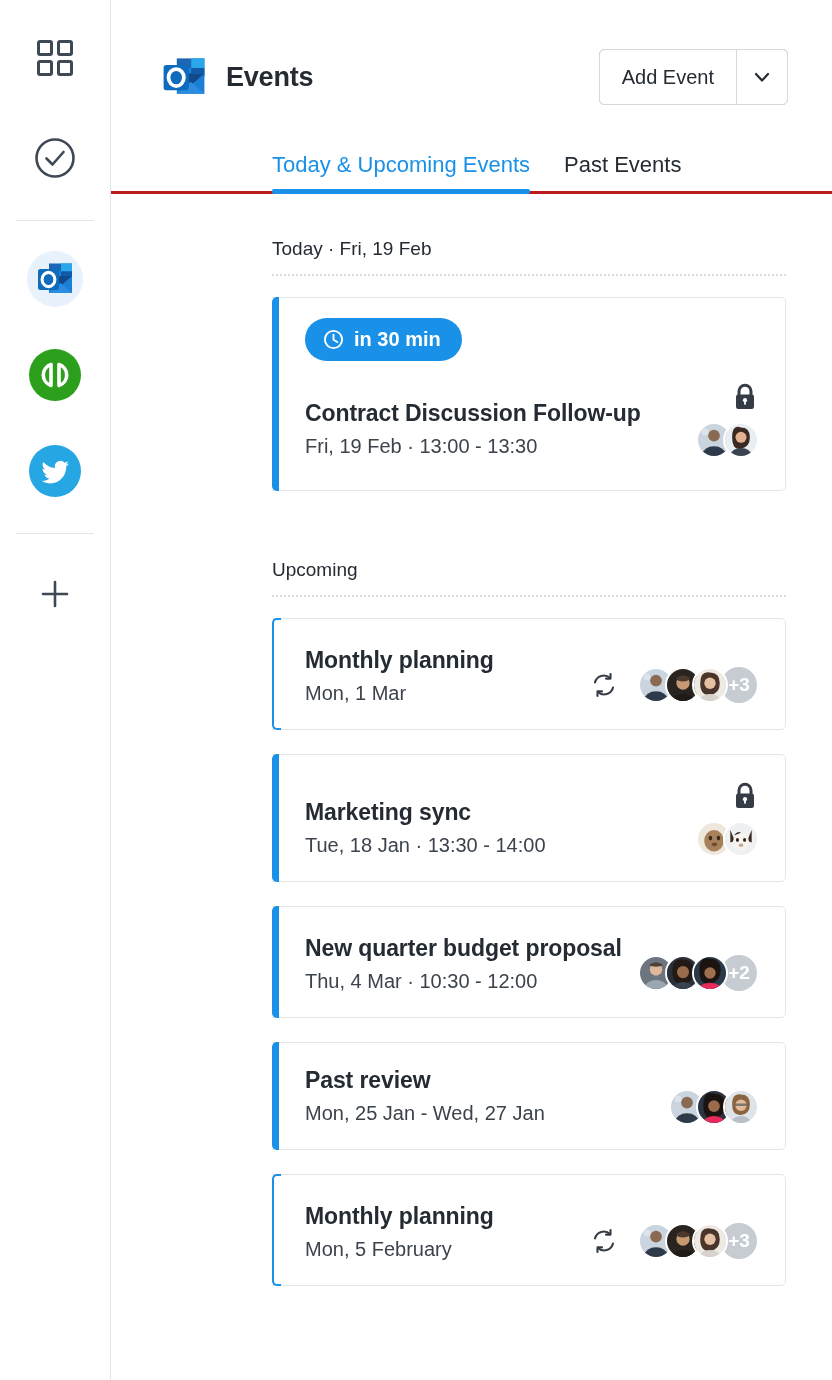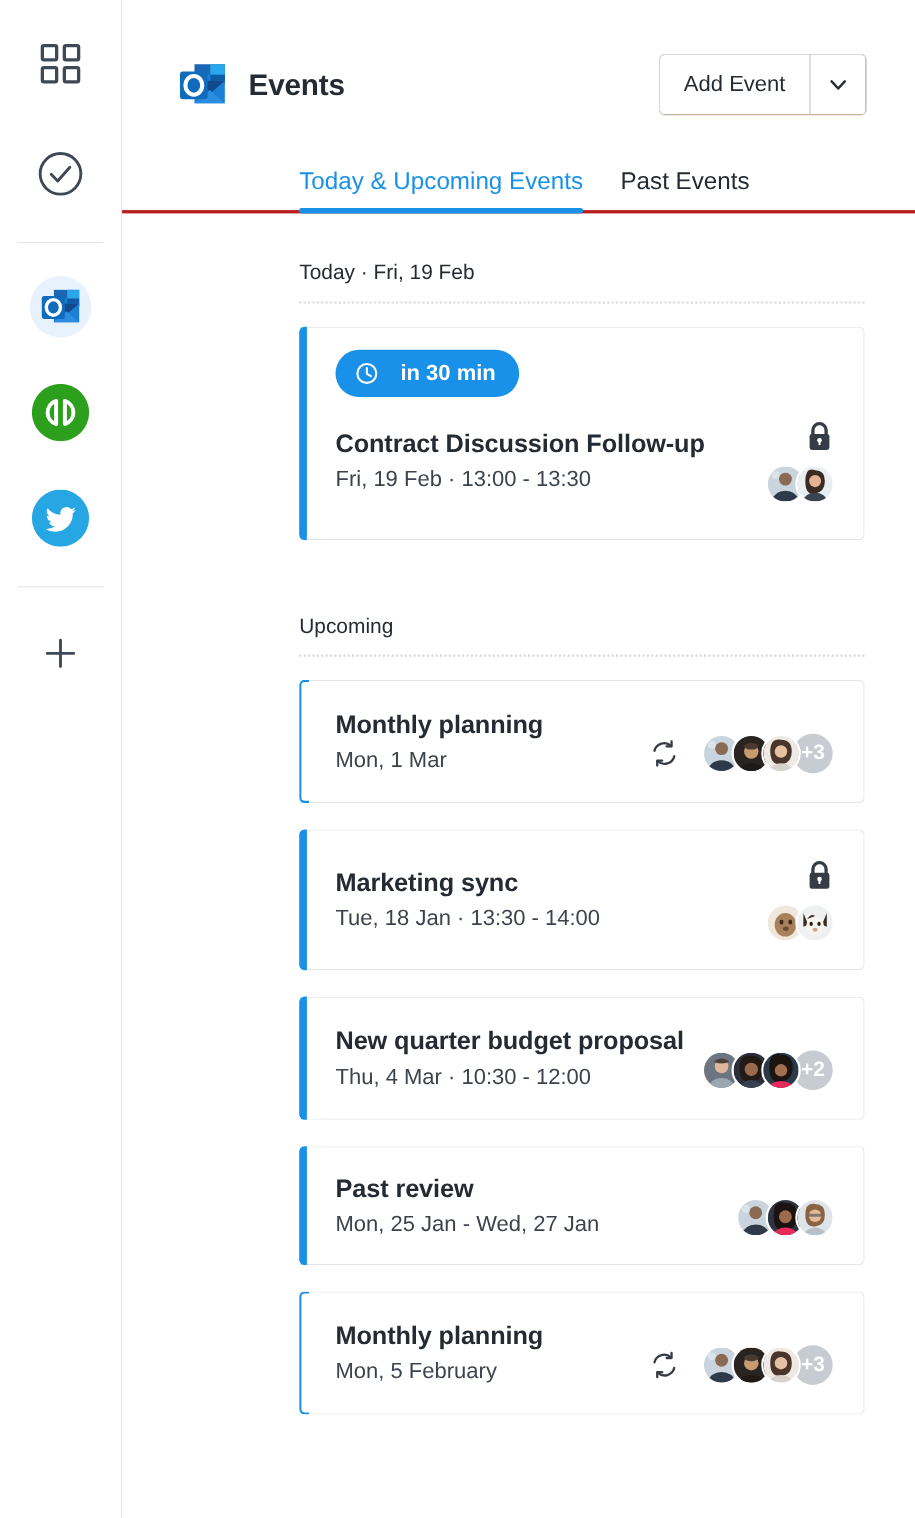--- a/index.html
+++ b/index.html
@@ -110,27 +110,27 @@
   .card.outline .strip {
     background: transparent;
     border: 2px solid #1a91e8;
     border-right: none;
     width: 9px;
     border-radius: 5px 0 0 5px;
   }
   .card.today { padding-top: 20px; min-height: 194px; }
 
   .badge-now {
-    display: inline-flex; align-items: center; gap: 20px;
+    display: inline-flex; align-items: center; gap: 10px;
     background: #1a91e8; color: #fff;
     border-radius: 24px; padding: 10px 21px 10px 18px;
     font-size: 20px; font-weight: bold; margin-bottom: 19px;
   }
 
-  .card-row { display: flex; align-items: center; justify-content: space-between; gap: 16px; }
+  .card-row { display: flex; align-items: flex-end; justify-content: space-between; gap: 16px; }
   .card-texts { flex: 1; min-width: 0; }
   .card-title {
     font-size: 23px; font-weight: bold; color: #252b33;
     letter-spacing: -0.1px; margin-bottom: 8px;
   }
   .card-sub { font-size: 20px; color: #3c434c; }
   .card-right {
     display: flex; flex-direction: column; align-items: flex-end;
     gap: 10px; padding-top: 2px;
   }

